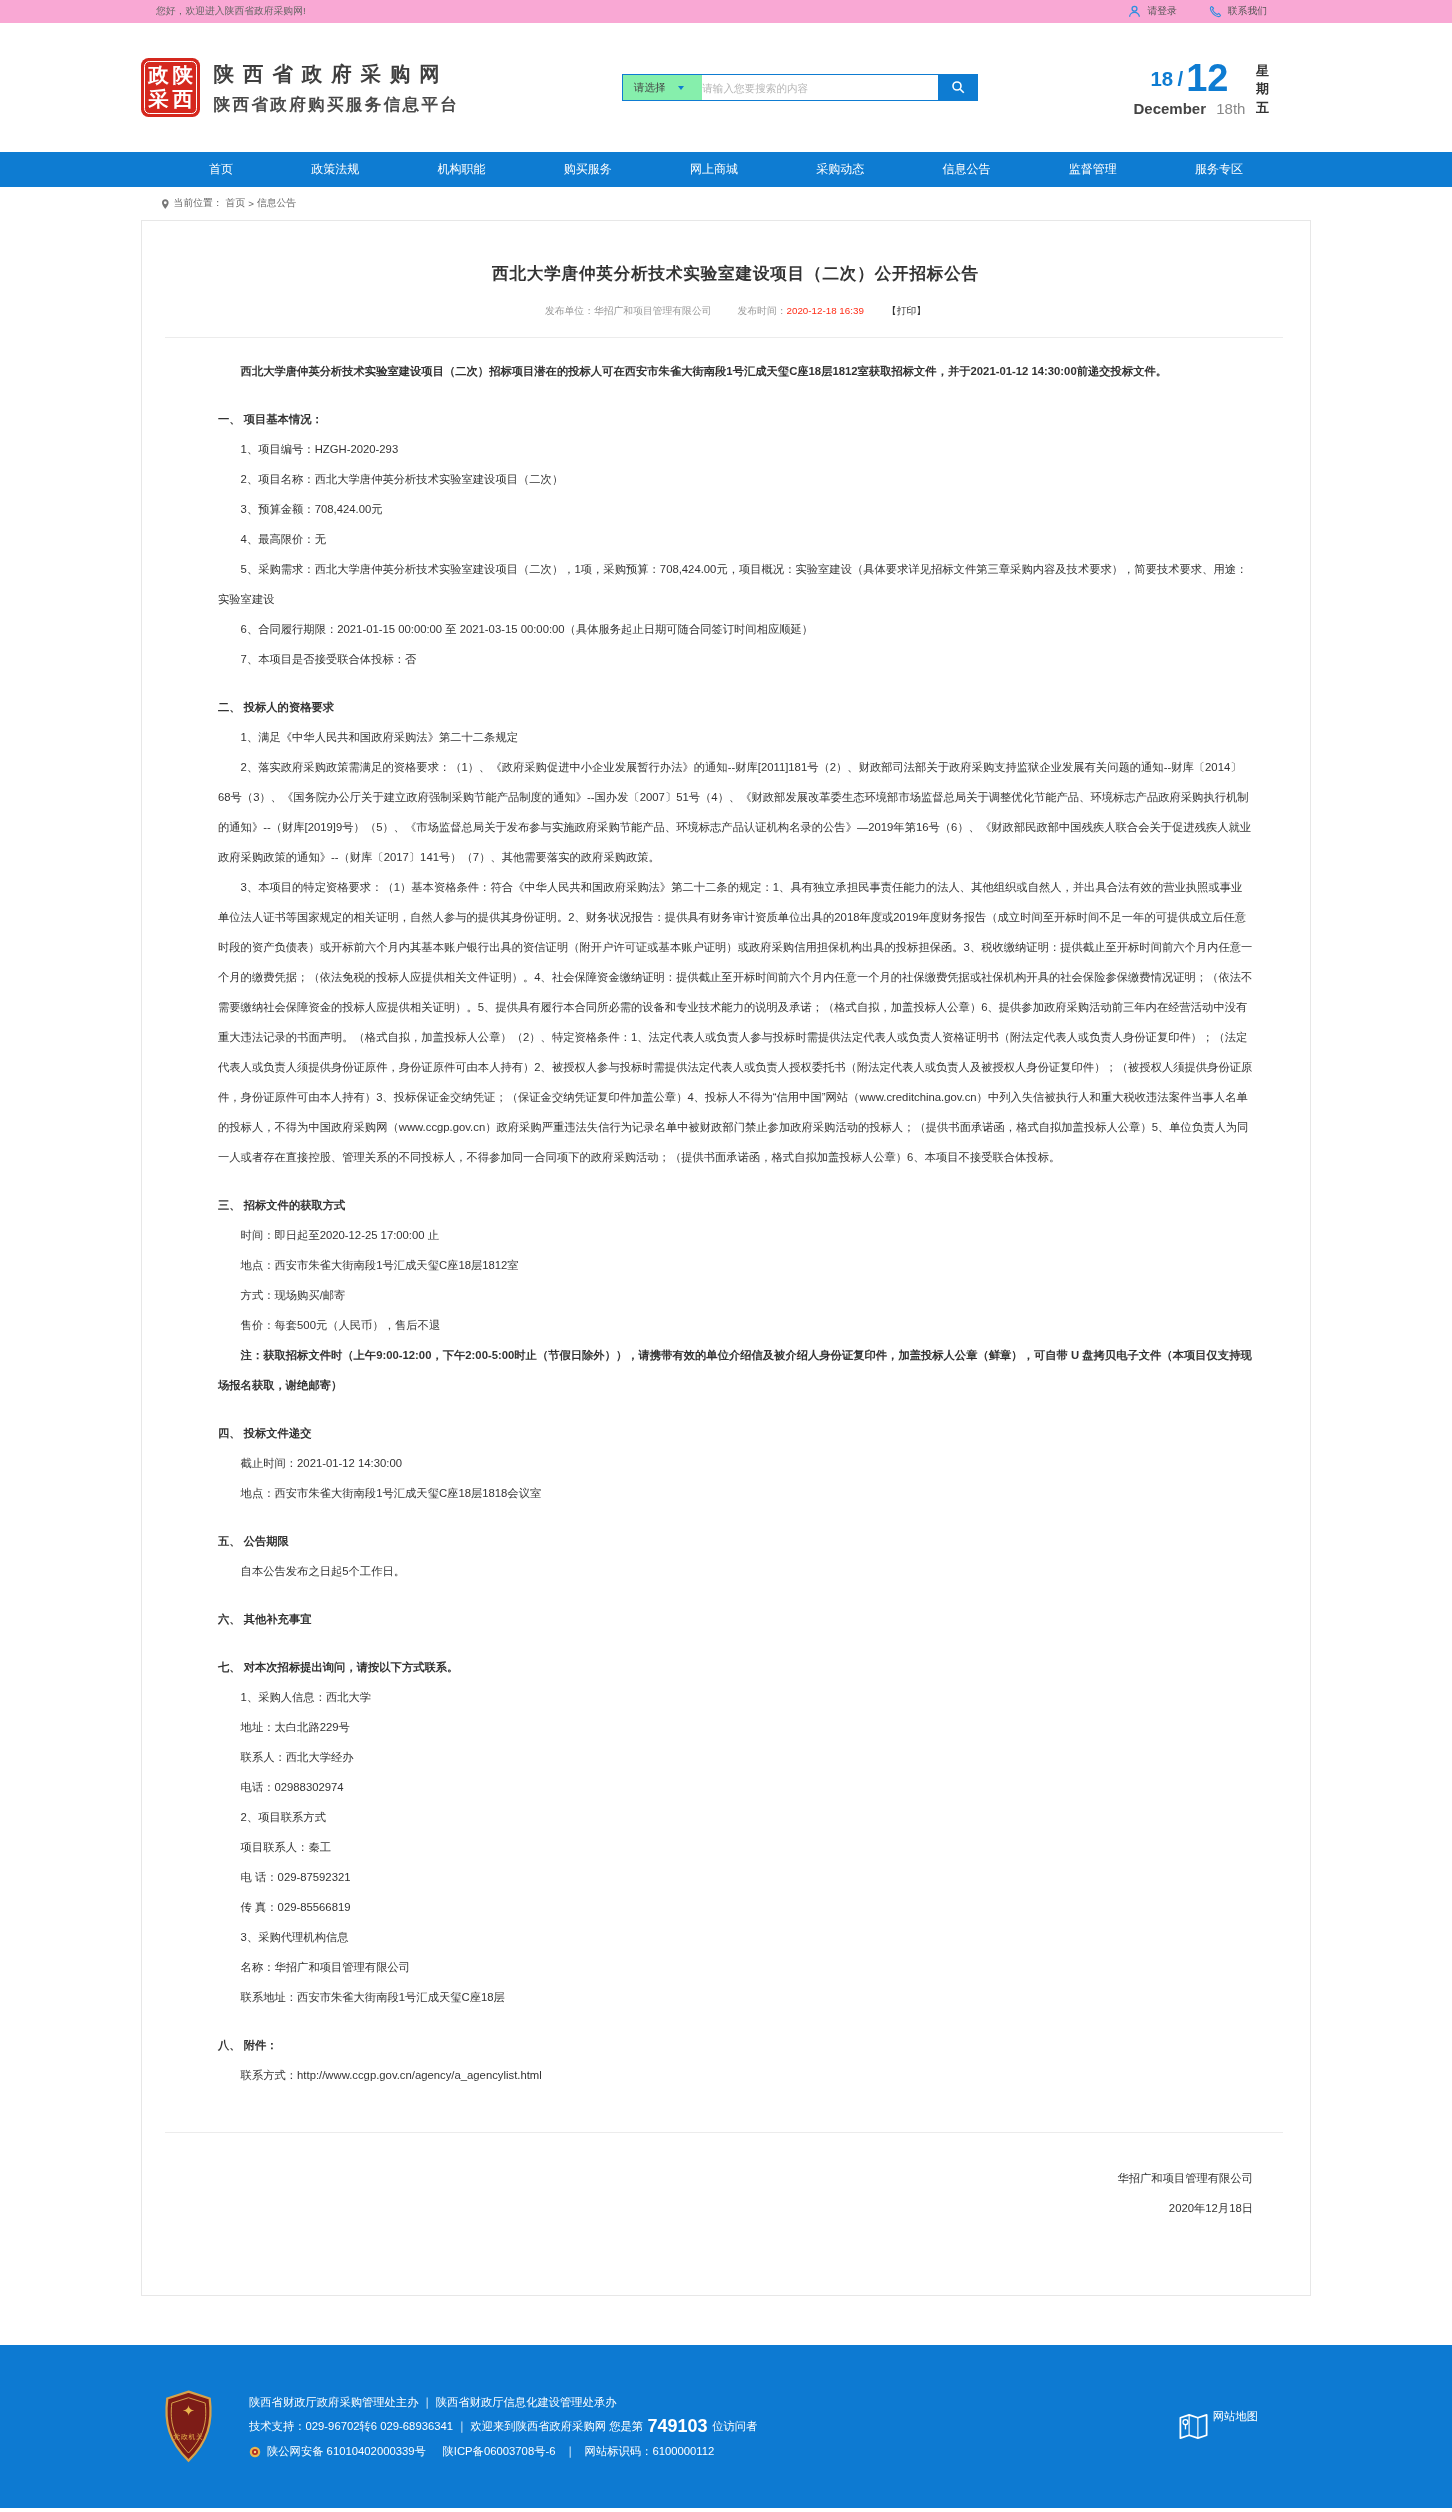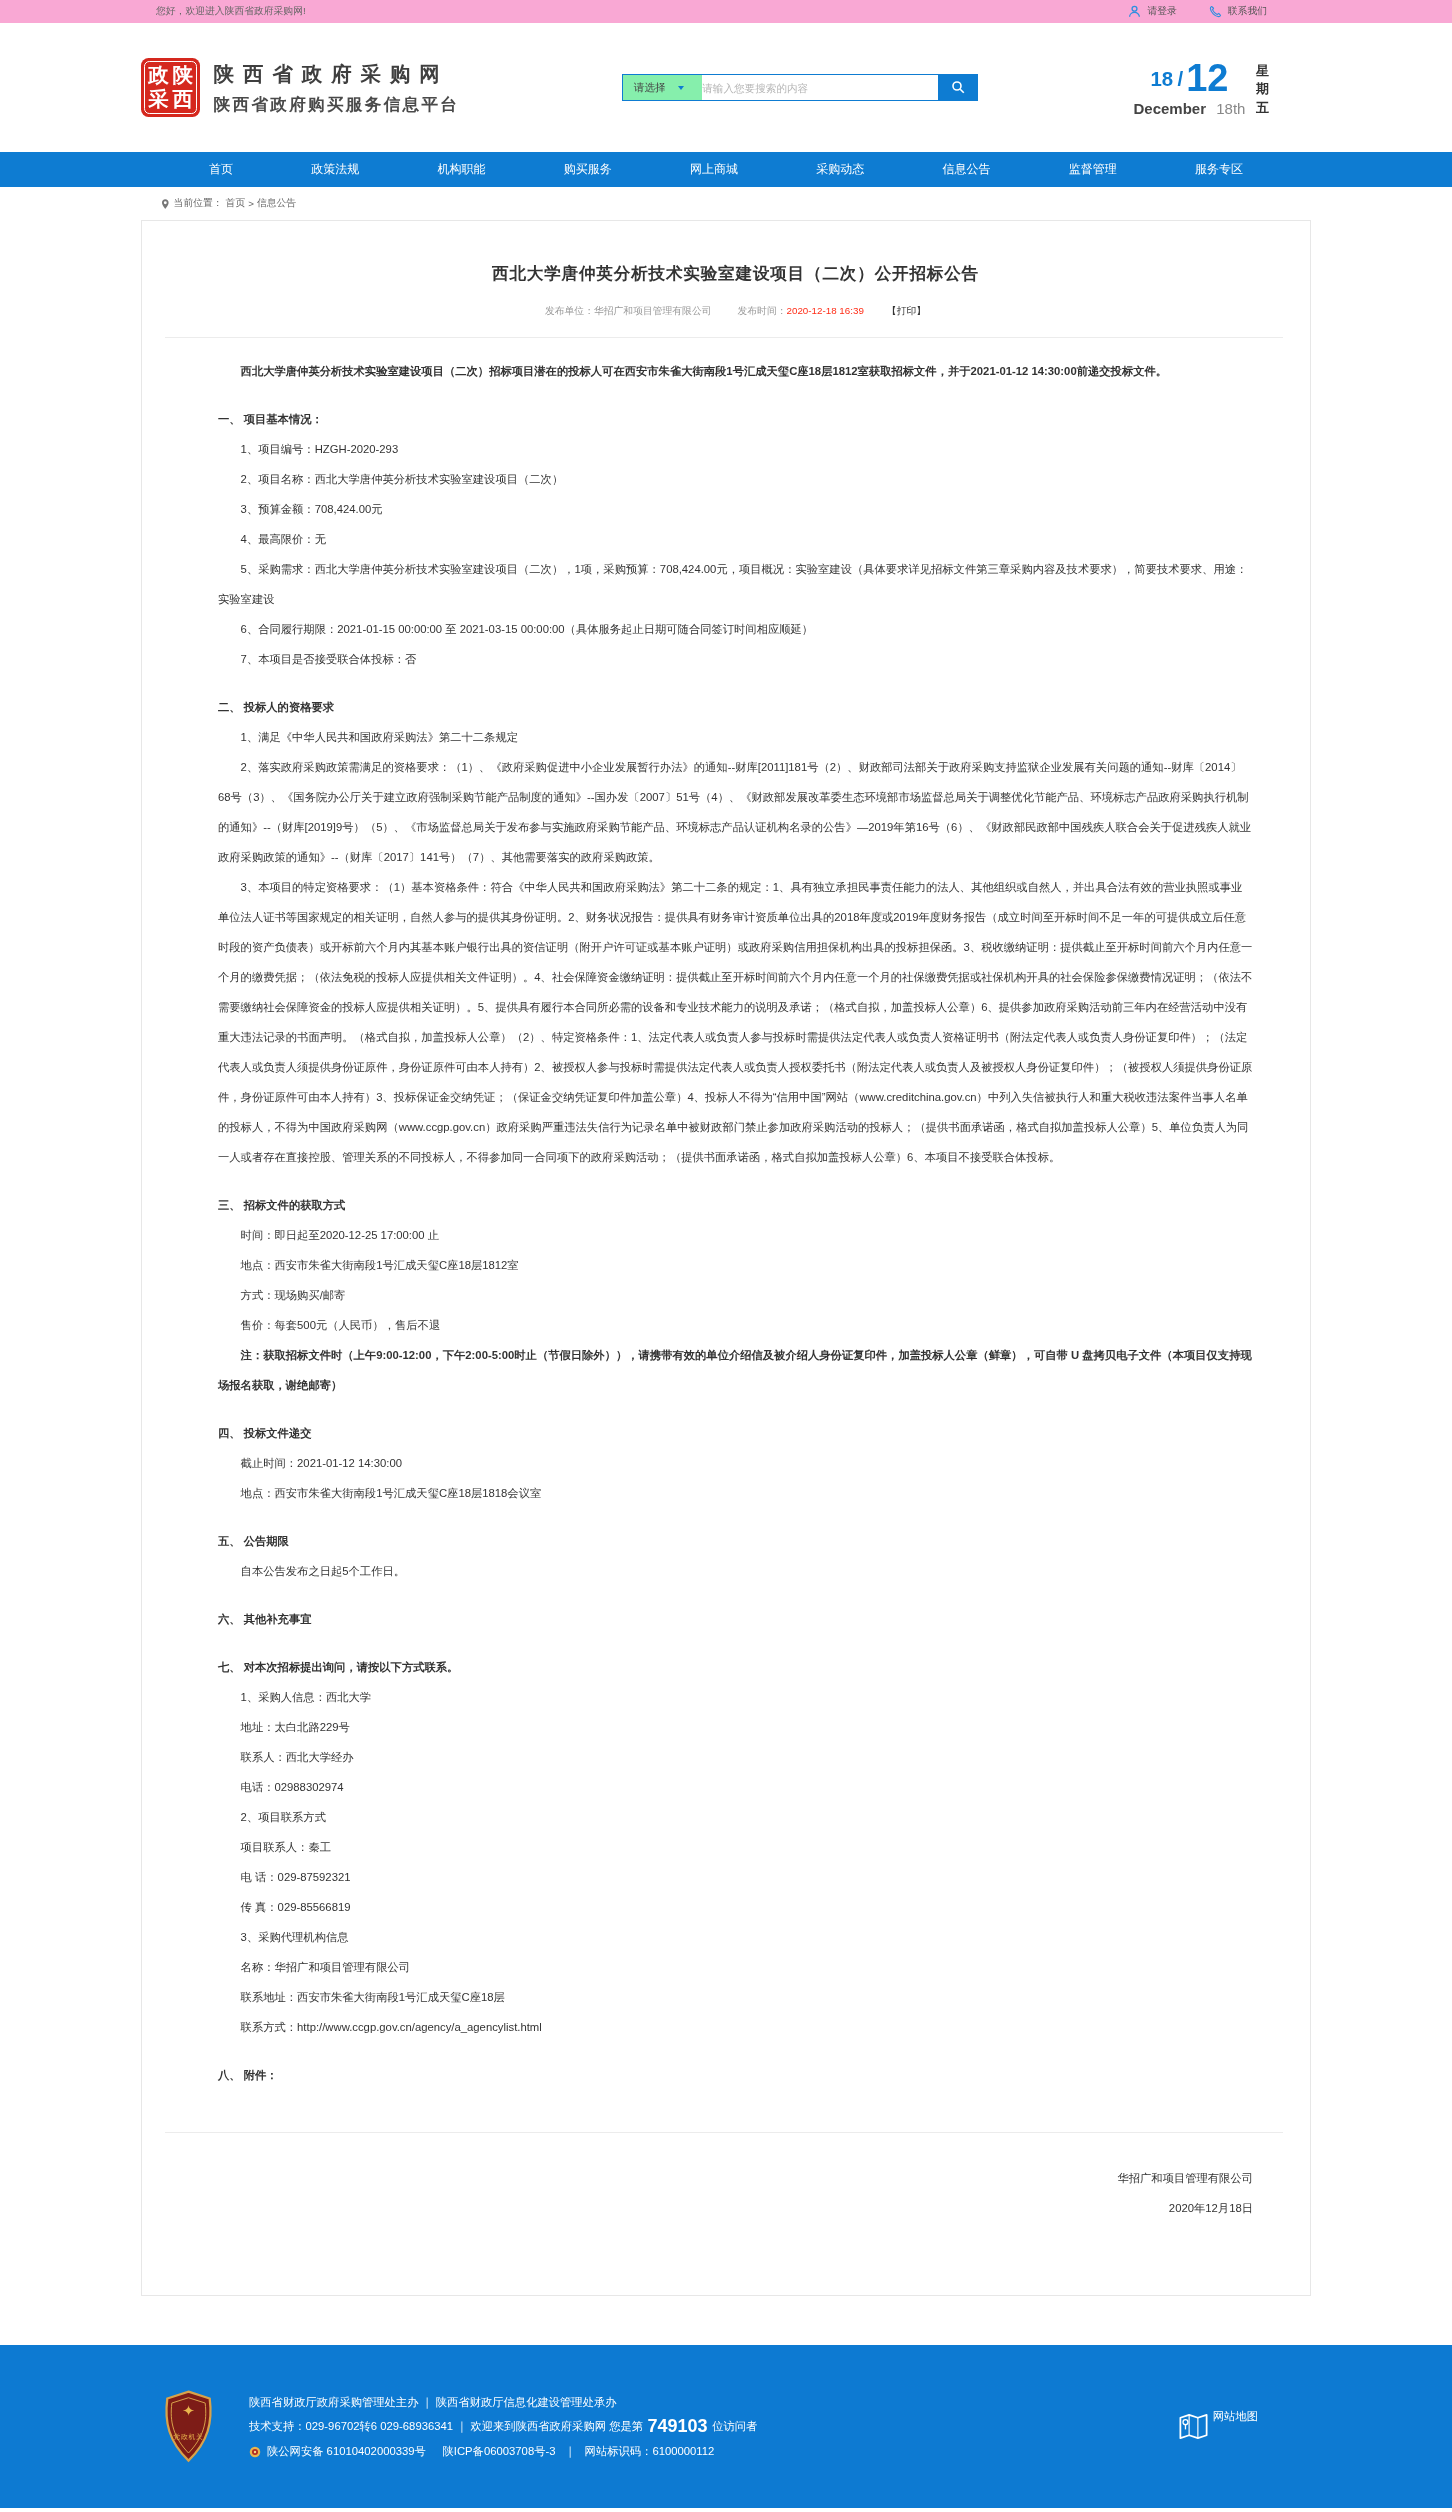--- a/index.html
+++ b/index.html
@@ -225,22 +225,22 @@
       <div class="blk blk-item">地址：太白北路229号</div>
       <div class="blk blk-item">联系人：西北大学经办</div>
       <div class="blk blk-item">电话：02988302974</div>
       <div class="blk blk-item">2、项目联系方式</div>
       <div class="blk blk-item">项目联系人：秦工</div>
       <div class="blk blk-item">电 话：029-87592321</div>
       <div class="blk blk-item">传 真：029-85566819</div>
       <div class="blk blk-item">3、采购代理机构信息</div>
       <div class="blk blk-item">名称：华招广和项目管理有限公司</div>
       <div class="blk blk-item">联系地址：西安市朱雀大街南段1号汇成天玺C座18层</div>
+      <div class="blk blk-section">八、 附件：</div>
       <div class="blk blk-item">联系方式：http://www.ccgp.gov.cn/agency/a_agencylist.html</div>
-      <div class="blk blk-section">八、 附件：</div>
     </div>
 
   <hr class="end-divider">
   <div class="signature">
     <div>华招广和项目管理有限公司</div>
     <div>2020年12月18日</div>
   </div>
 </div>
 
 <div class="footer">
@@ -262,21 +262,21 @@
         <span class="visitor">749103</span>
         <span>位访问者</span>
       </div>
       <div class="f-line">
         <svg class="mini-badge" width="12" height="12" viewBox="0 0 16 16">
             <circle cx="8" cy="8" r="7" fill="#e9b54d"></circle>
             <circle cx="8" cy="8" r="4" fill="#b02a22"></circle>
             <circle cx="8" cy="8" r="1.6" fill="#f5d98a"></circle>
           </svg>
         <span>陕公网安备 61010402000339号</span>
-        <span class="beian-icp">陕ICP备06003708号-3</span>
+        <span class="beian-icp">陕ICP备06003708号-6</span>
         <span class="f-pipe">｜</span>
         <span>网站标识码：6100000112</span>
       </div>
     </div>
     <div class="sitemap">
       <svg width="35" height="35" viewBox="0 0 48 48">
         <path d="M6 12 L18 8 L30 12 L42 8 L42 36 L30 40 L18 36 L6 40 Z" fill="none" stroke="#fff" stroke-width="2.4" stroke-linejoin="round"></path>
         <line x1="18" y1="8" x2="18" y2="36" stroke="#fff" stroke-width="1.6"></line>
         <line x1="30" y1="12" x2="30" y2="40" stroke="#fff" stroke-width="1.6"></line>
         <circle cx="13" cy="18" r="3.4" fill="none" stroke="#fff" stroke-width="1.8"></circle>

